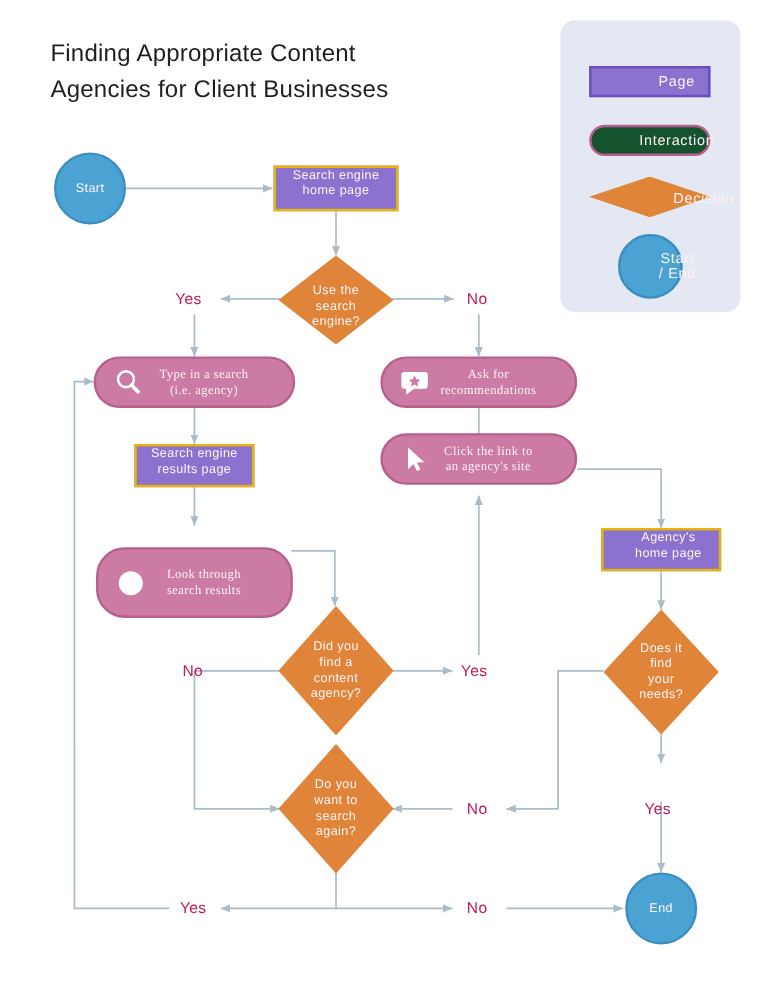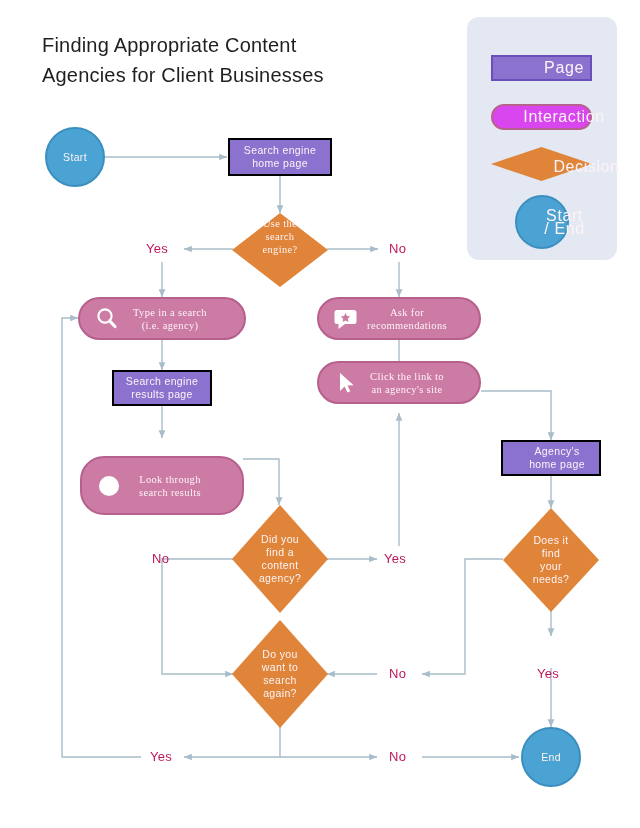--- a/index.html
+++ b/index.html
@@ -19,30 +19,30 @@
     color:#1f1f1f;letter-spacing:.2px;
   }
   #title .l{display:block;}
 
   
   #legend{
     position:absolute;left:467px;top:17px;width:150px;height:243px;
     background:#e4e8f2;border-radius:12px;
   }
   .lg-label{
-    color:#fdf3f6;font-size:16px;letter-spacing:.6px;white-space:nowrap;padding-left:45px;
+    color:#fdf3f6;font-size:12px;letter-spacing:.6px;white-space:nowrap;padding-left:45px;
   }
   .lg-page{
     position:absolute;left:24px;top:38px;width:101px;height:26px;
     background:#8b72cf;border:2px solid #6a4fbc;box-sizing:border-box;
     display:flex;align-items:center;justify-content:center;
   }
   .lg-interaction{
     position:absolute;left:24px;top:87px;width:101px;height:26px;
-    background:#d946ef;border:2px solid #b8608d;box-sizing:border-box;
+    background:#14532d;border:2px solid #b8608d;box-sizing:border-box;
     border-radius:14px;display:flex;align-items:center;justify-content:center;
   }
   .lg-decision{
     position:absolute;left:24px;top:130px;width:101px;height:34px;
   }
   .lg-decision .dia{
     position:absolute;left:0;top:0;width:101px;height:34px;
     background:#df8438;
     clip-path:polygon(50% 0,100% 50%,50% 100%,0 50%);
   }
@@ -57,22 +57,22 @@
   }
 
   
   .node{position:absolute;box-sizing:border-box;}
   .node .txt{
     color:#fdf3f6;font-size:10.5px;line-height:13px;letter-spacing:.35px;
     text-align:center;white-space:pre-line;
   }
 
   .page-node{
-    background:#8b72cf;border:2px solid #000000;
-    display:flex;align-items:center;justify-content:center;
+    background:#8b72cf;border:2px solid #eab308;
+    display:flex;justify-content:center;
   }
   .inter-node{
     background:#cc7ba4;border:2px solid #b8608d;border-radius:24px;
     display:flex;align-items:center;justify-content:center;font-family:Liberation Serif, serif;
   }
   .inter-node .txt{margin-left:16px;}
   .circle-node{
     background:#4ba3d3;border:2px solid #3b8fc0;border-radius:50%;
     display:flex;align-items:center;justify-content:center;
   }
@@ -186,21 +186,21 @@
     <span class="txt">Start</span>
   </div>
 
   <div class="node page-node" style="left:228px;top:138px;width:104px;height:38px;">
     <span class="txt">Search engine
 home page</span>
   </div>
 
   <div class="node diamond" style="left:232px;top:213px;width:96px;height:74px;">
     <div class="dshape"></div>
-    <span class="txt" style="top:4px;font-family:Liberation Serif, serif;">Use the
+    <span class="txt" style="top:23px;">Use the
 search
 engine?</span>
   </div>
 
   <div class="node inter-node" style="left:78px;top:297px;width:168px;height:43px;">
     <span class="ic">
       <svg width="26" height="26" viewBox="0 0 26 26">
         <circle cx="11" cy="10" r="6.6" fill="none" stroke="#ffffff" stroke-width="2.1"></circle>
         <line x1="15.6" y1="14.8" x2="21" y2="20.5" stroke="#ffffff" stroke-width="3.2" stroke-linecap="round"></line>
       </svg>

